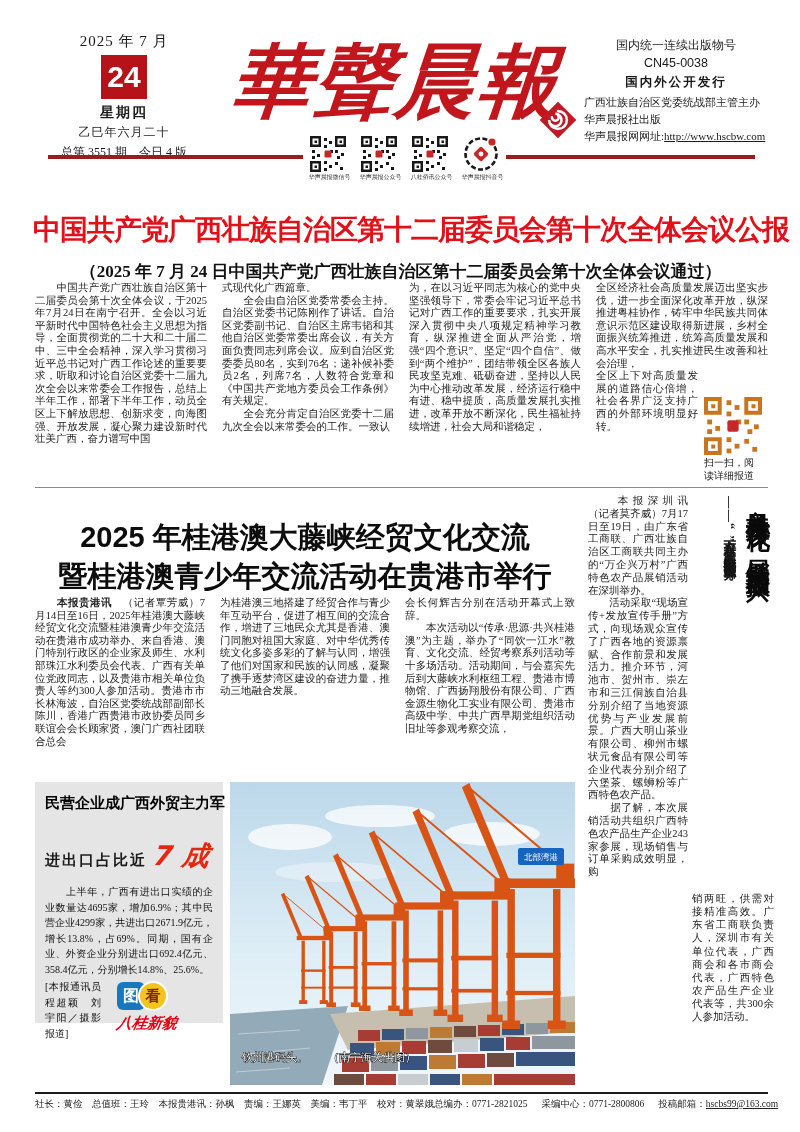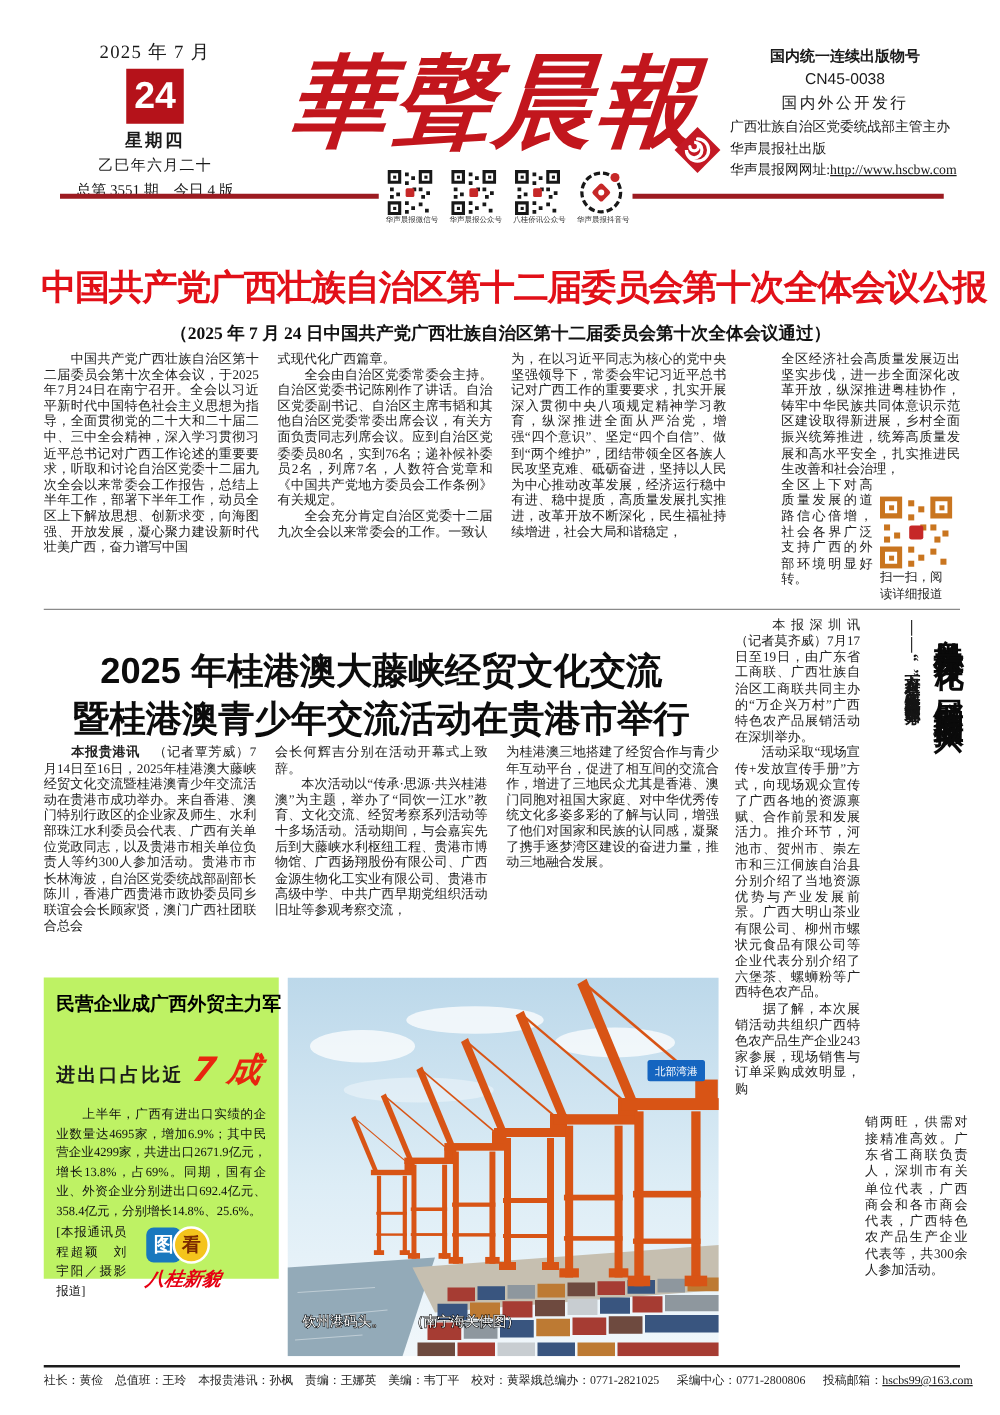--- a/index.html
+++ b/index.html
@@ -13,44 +13,44 @@
   .date-day{width:46px;height:44px;margin:4px auto 5px auto;background:#b5121a;color:#fff;
             font-family:"Liberation Sans","DejaVu Sans",sans-serif;font-weight:bold;font-size:30px;
             display:flex;align-items:center;justify-content:center;}
   .date-week{font-size:14px;font-weight:bold;letter-spacing:2px;}
   .date-lunar{font-size:12px;margin-top:2px;letter-spacing:1px;}
   .date-issue{font-size:12px;margin-top:3px;}
   .masthead{position:absolute;left:200px;top:22px;width:392px;height:118px;line-height:118px;text-align:center;
             font-family:"DejaVu Serif","Liberation Serif",serif;font-weight:bold;font-style:italic;
             font-size:80px;color:#c2161d;letter-spacing:2px;transform:skewX(-5deg);white-space:nowrap;}
   .pub-block{position:absolute;left:578px;top:36px;width:196px;text-align:center;line-height:1.5;}
-  .pub-line1{font-size:12px;font-weight:bold;}
+  .pub-line1{font-size:12px;font-weight:normal;}
   .pub-line2{font-size:12.5px;font-family:"Liberation Sans","DejaVu Sans",sans-serif;}
-  .pub-line3{font-size:12.5px;font-weight:normal;letter-spacing:2px;}
+  .pub-line3{font-size:12.5px;font-weight:bold;letter-spacing:2px;}
   .org-block{position:absolute;left:538px;top:94px;width:250px;display:flex;align-items:center;gap:6px;}
   .press-logo{width:40px;height:40px;flex:0 0 40px;}
   .org-lines{font-size:11px;line-height:1.55;white-space:nowrap;}
   .org-url{text-decoration:underline;color:#1a1a1a;}
   .head-rule{position:absolute;left:48px;top:155px;width:707px;height:4px;background:#9c1b21;}
   .qr-row{position:absolute;left:303px;top:134px;display:flex;gap:9px;background:#fff;padding:2px 4px;z-index:3;}
   .qr-item{width:42px;text-align:center;}
   .qr{width:36px;height:36px;display:block;margin:0 auto;color:#181818;}
   .qr-cap{font-size:6.5px;line-height:1.1;margin-top:1px;color:#333;white-space:nowrap;transform:scale(.92);transform-origin:center;}
 
   
   .comm-headline{position:absolute;left:33px;top:192px;width:735px;text-align:center;
                  font-family:"Liberation Sans","DejaVu Sans",sans-serif;font-weight:900;
                  font-size:28px;letter-spacing:-1px;color:#e21018;white-space:nowrap;}
   .comm-subhead{position:absolute;left:33px;top:246px;width:735px;text-align:center;
-                font-size:14px;font-weight:bold;color:#111;}
+                font-size:17px;font-weight:bold;color:#111;}
   .comm-body{position:absolute;left:35px;top:282px;width:733px;height:200px;display:grid;
              grid-template-columns:repeat(4,172px);column-gap:15px;
              font-size:10.5px;line-height:1.2;text-align:justify;color:#222;}
   .comm-col{white-space:pre-line;}
-  .comm-col4{display:flex;flex-direction:column;margin-left:29px;}
+  .comm-col4{display:flex;flex-direction:column;}
   .comm-col4-top{white-space:pre-line;}
   .comm-col4-row{display:flex;flex:1;gap:6px;align-items:flex-end;}
   .comm-col4-side{flex:1;align-self:stretch;}
   .scan-block{width:64px;flex:0 0 64px;text-align:left;}
   .scan-qr{width:58px;height:58px;color:#c9751f;display:block;}
   .scan-cap{font-size:10px;line-height:1.25;margin-top:2px;color:#222;}
   .sec-rule{position:absolute;left:35px;top:487px;width:733px;height:1px;background:#8a8a8a;}
 
   
   .gg-headline{position:absolute;left:35px;top:494px;width:540px;text-align:center;
@@ -66,21 +66,21 @@
   .sz-col1{position:absolute;left:588px;top:495px;width:100px;height:590px;
            font-size:10.5px;line-height:1.22;text-align:justify;color:#222;white-space:pre-line;}
   .vert-head{position:absolute;left:690px;top:492px;width:84px;height:394px;writing-mode:vertical-rl;}
   .vt-main{font-family:"Liberation Sans","DejaVu Sans",sans-serif;font-weight:900;font-size:24px;
            letter-spacing:3px;color:#0a0a0a;margin-left:4px;}
   .vt-sub{font-size:12.5px;font-weight:bold;letter-spacing:1px;color:#151515;margin-top:4px;}
   .sz-col2{position:absolute;left:692px;top:892px;width:82px;height:194px;
            font-size:10.5px;line-height:1.25;text-align:justify;color:#222;white-space:pre-line;}
 
   
-  .trade-box{position:absolute;left:35px;top:782px;width:188px;height:241px;background:#bef264;
+  .trade-box{position:absolute;left:35px;top:782px;width:188px;height:241px;background:#e5e5e5;
              padding:12px 10px 8px 10px;}
   .tb-h1{font-family:"Liberation Sans","DejaVu Sans",sans-serif;font-weight:900;font-size:15px;
          color:#000;white-space:nowrap;letter-spacing:0;}
   .tb-h2{margin-top:6px;display:flex;align-items:baseline;gap:7px;}
   .tb-h2-pre{font-family:"Liberation Sans","DejaVu Sans",sans-serif;font-weight:900;font-size:15px;letter-spacing:2px;margin-top:32px;}
   .tb-h2-hi{font-family:"DejaVu Sans","Liberation Sans",sans-serif;font-weight:bold;font-style:italic;
             font-size:27px;color:#e8250f;transform:skewX(-8deg);}
   .tb-body{margin-top:10px;font-size:10px;line-height:1.55;text-align:justify;color:#111;white-space:pre-line;}
   .tb-bottom{display:flex;gap:16px;margin-top:2px;}
   .tb-credit{flex:1;font-size:10px;line-height:1.55;text-align:justify;color:#111;}
@@ -235,23 +235,23 @@
   </div>
 
   <div class="sec-rule"></div>
 
   <h2 class="gg-headline">
     <div>2025 年桂港澳大藤峡经贸文化交流</div>
     <div>暨桂港澳青少年交流活动在贵港市举行</div>
   </h2>
   <div class="gg-body">
     <div class="gg-col">　　<span class="gg-lede">本报贵港讯</span><span>　（记者覃芳威）7月14日至16日，2025年桂港澳大藤峡经贸文化交流暨桂港澳青少年交流活动在贵港市成功举办。来自香港、澳门特别行政区的企业家及师生、水利部珠江水利委员会代表、广西有关单位党政同志，以及贵港市相关单位负责人等约300人参加活动。贵港市市长林海波，自治区党委统战部副部长陈川，香港广西贵港市政协委员同乡联谊会会长顾家贤，澳门广西社团联合总会</span></div>
+    <div class="gg-col">为桂港澳三地搭建了经贸合作与青少年互动平台，促进了相互间的交流合作，增进了三地民众尤其是香港、澳门同胞对祖国大家庭、对中华优秀传统文化多姿多彩的了解与认同，增强了他们对国家和民族的认同感，凝聚了携手逐梦湾区建设的奋进力量，推动三地融合发展。</div>
     <div class="gg-col">会长何辉吉分别在活动开幕式上致辞。
 　　本次活动以“传承·思源·共兴桂港澳”为主题，举办了“同饮一江水”教育、文化交流、经贸考察系列活动等十多场活动。活动期间，与会嘉宾先后到大藤峡水利枢纽工程、贵港市博物馆、广西扬翔股份有限公司、广西金源生物化工实业有限公司、贵港市高级中学、中共广西早期党组织活动旧址等参观考察交流，</div>
-    <div class="gg-col">为桂港澳三地搭建了经贸合作与青少年互动平台，促进了相互间的交流合作，增进了三地民众尤其是香港、澳门同胞对祖国大家庭、对中华优秀传统文化多姿多彩的了解与认同，增强了他们对国家和民族的认同感，凝聚了携手逐梦湾区建设的奋进力量，推动三地融合发展。</div>
   </div>
 
   <div class="sz-col1">　　本报深圳讯　（记者莫齐威）7月17日至19日，由广东省工商联、广西壮族自治区工商联共同主办的“万企兴万村”广西特色农产品展销活动在深圳举办。
 　　活动采取“现场宣传+发放宣传手册”方式，向现场观众宣传了广西各地的资源禀赋、合作前景和发展活力。推介环节，河池市、贺州市、崇左市和三江侗族自治县分别介绍了当地资源优势与产业发展前景。广西大明山茶业有限公司、柳州市螺状元食品有限公司等企业代表分别介绍了六堡茶、螺蛳粉等广西特色农产品。
 　　据了解，本次展销活动共组织广西特色农产品生产企业243家参展，现场销售与订单采购成效明显，购</div>
   <div class="vert-head">
     <div class="vt-main">粤桂协作再深化　展销对接助振兴</div>
     <div class="vt-sub">——“万企兴万村”广西特色农产品展销活动在深圳举办</div>
   </div>
   <div class="sz-col2">销两旺，供需对接精准高效。广东省工商联负责人，深圳市有关单位代表，广西商会和各市商会代表，广西特色农产品生产企业代表等，共300余人参加活动。</div>

